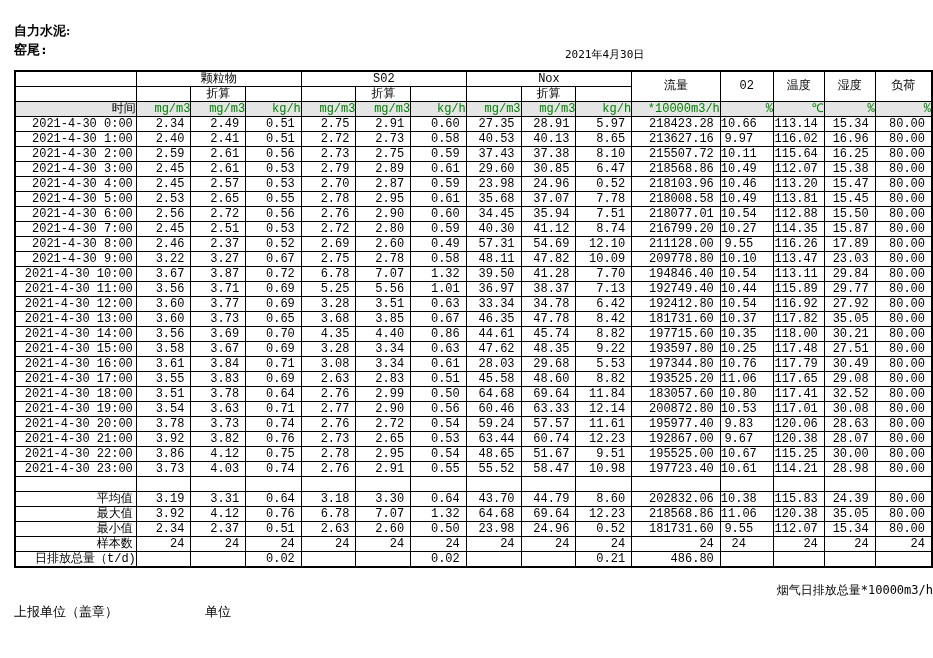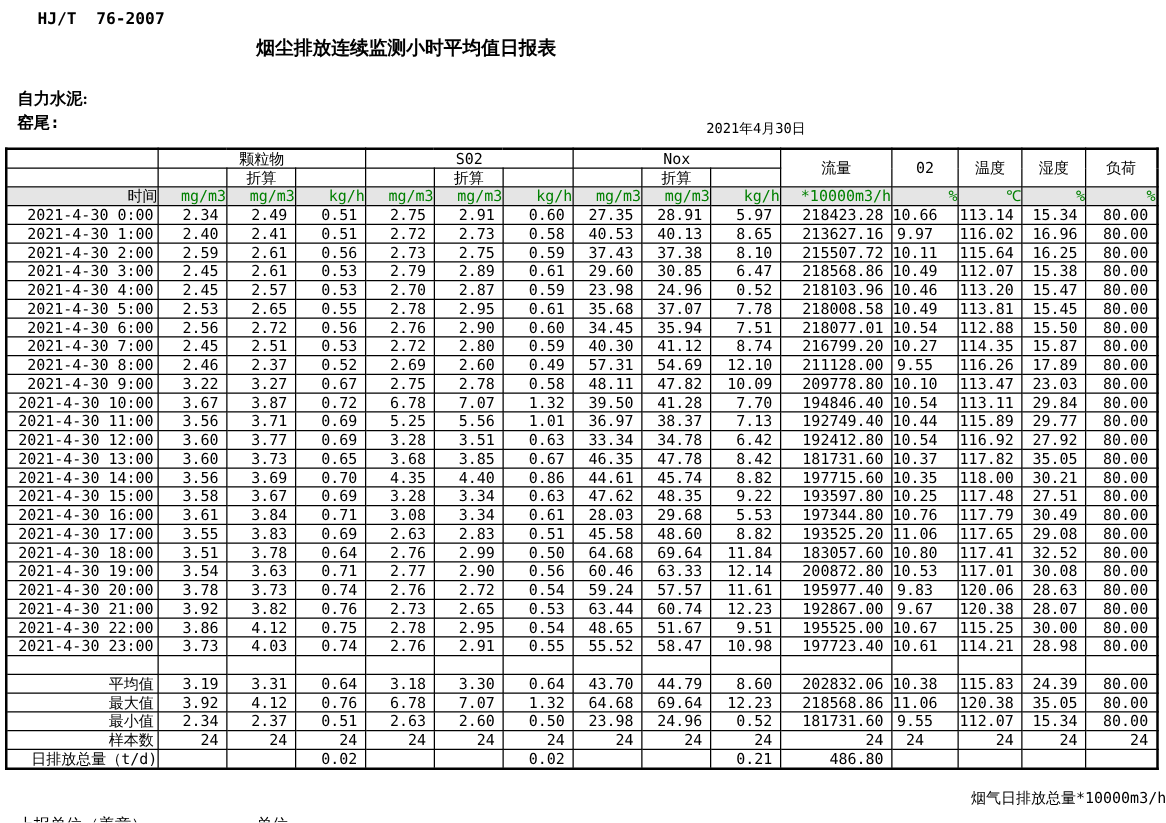--- a/index.html
+++ b/index.html
@@ -31,22 +31,23 @@
     font-weight:bold;font-size:13px;
     height:17px;
   }
   .date{
     position:absolute;left:551px;top:6px;
     font-weight:normal;font-size:11px;
   }
   table.tbl{
     border-collapse:collapse;
     table-layout:fixed;
-    margin:12px 0 0 4px;
+    margin:12px 0 0 14px;
     border:2px solid #000;
+    font-family:Liberation Mono, monospace;
   }
   .tbl td{
     border:1px solid #000;
     height:14px;line-height:13px;
     padding:0;
     font-size:12px;
     white-space:nowrap;overflow:hidden;
     text-align:right;
   }
   
@@ -64,22 +65,20 @@
   .tbl tbody td.totallabel{text-align:left;padding-left:19px;padding-right:0;}
   .f1{margin:14px 0 0 14px;font-size:12px;text-align:right;}
   .f2{position:relative;margin:4px 0 0 14px;font-size:13px;height:17px;}
   .unit{position:absolute;left:191px;top:0;}
 </style>
 </head>
 <body>
 
 <div class="sheet">
 
-  <div class="std">HJ/T  76-2007</div>
-  <div class="title">烟尘排放连续监测小时平均值日报表</div>
   <div class="company">自力水泥:</div>
   <div class="station-line">
     <span>窑尾:</span>
     <span class="date">2021年4月30日</span>
   </div>
 
   <table class="tbl">
     <colgroup>
       <col style="width:100px">
         <col style="width:55px">

